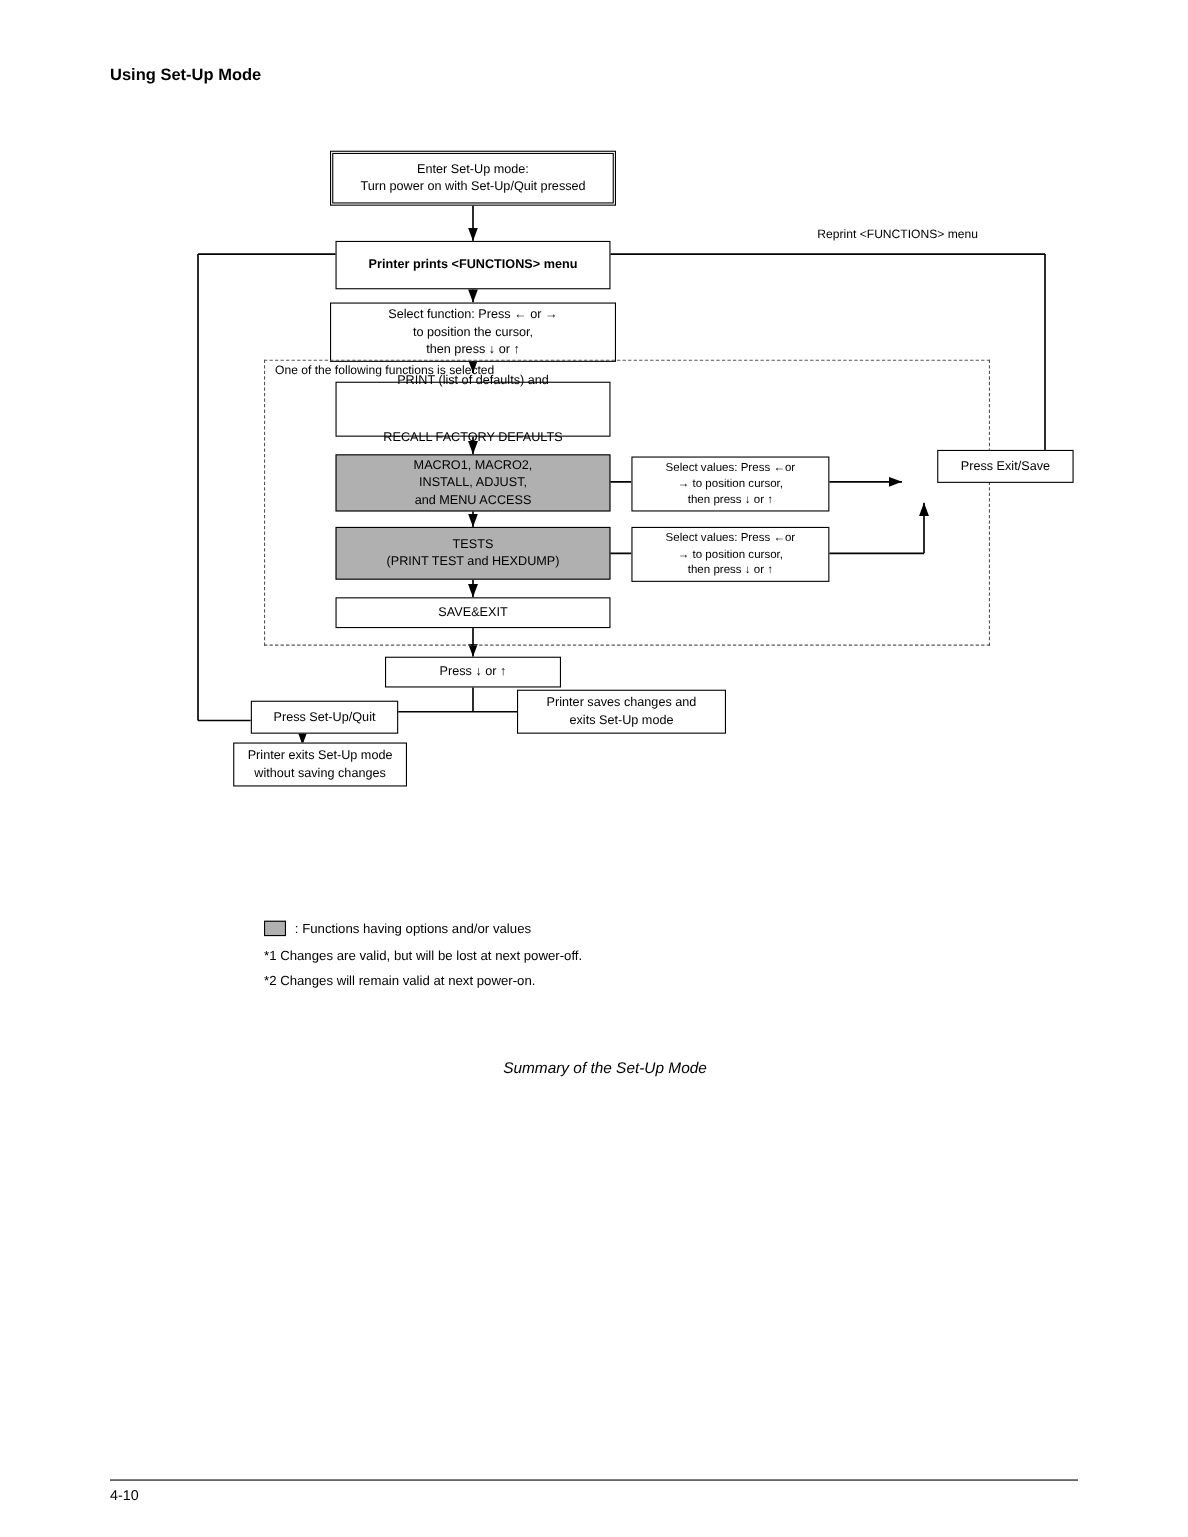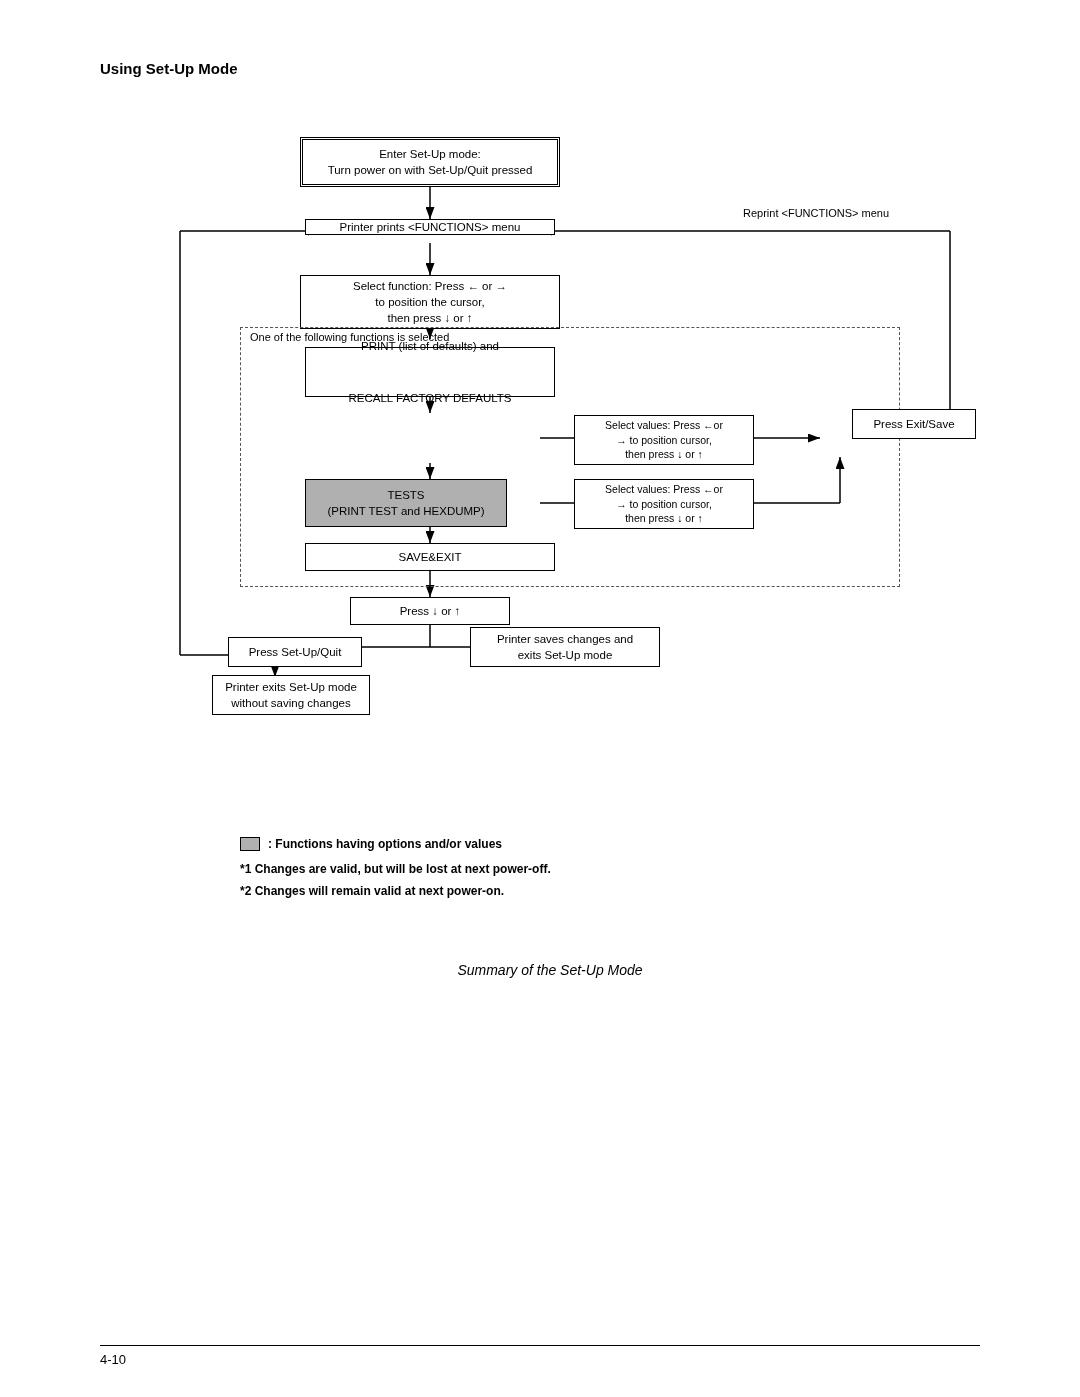--- a/index.html
+++ b/index.html
@@ -189,21 +189,21 @@
 
     <div class="box double-border" style="left:180px; top:30px; width:260px; height:50px; flex-direction:column;">
       <span>Enter Set-Up mode:</span>
       <span>Turn power on with Set-Up/Quit pressed</span>
     </div>
 
     <div class="reprint-label" style="left:580px; top:100px;margin-left:43px;">
       <span>Reprint &lt;FUNCTIONS&gt; menu</span>
     </div>
 
-    <div class="box" style="left:185px; top:112px; width:250px; height:16px;">
+    <div class="box" style="left:185px; top:112px; width:250px; height:44px;font-weight:bold;">
       <span>Printer prints &lt;FUNCTIONS&gt; menu</span>
     </div>
 
     <div class="box" style="left:180px; top:168px; width:260px; height:54px; flex-direction:column;">
       <span>Select function:  Press ← or →</span>
       <span>to position the cursor,</span>
       <span>then press ↓ or ↑</span>
     </div>
 
     <div class="dashed-region" style="left:120px; top:220px; width:660px; height:260px;">
@@ -211,22 +211,27 @@
 
     <div style="position:absolute; left:130px; top:224px; font-size:11px;">
       <span>One of the following functions is selected</span>
     </div>
 
     <div class="box" style="left:185px; top:240px; width:250px; height:50px; flex-direction:column;gap:36px;">
       <span>PRINT (list of defaults) and</span>
       <span>RECALL FACTORY DEFAULTS</span>
     </div>
 
-
-    <div class="box gray" style="left:185px; top:372px; width:202px; height:48px; flex-direction:column;">
+    <div class="box gray" style="left:185px; top:306px; width:250px; height:52px; flex-direction:column;">
+      <span>MACRO1, MACRO2,</span>
+      <span>INSTALL, ADJUST,</span>
+      <span>and MENU ACCESS</span>
+    </div>
+
+    <div class="box gray" style="left:185px; top:372px; width:250px; height:48px; flex-direction:column;">
       <span>TESTS</span>
       <span>(PRINT TEST and HEXDUMP)</span>
     </div>
 
     <div class="box" style="left:185px; top:436px; width:250px; height:28px;">
       <span>SAVE&amp;EXIT</span>
     </div>
 
     <div class="box" style="left:230px; top:490px; width:160px; height:28px;">
       <span>Press ↓ or ↑</span>
@@ -264,21 +269,21 @@
       <span>→  to position cursor,</span>
       <span>then press ↓ or ↑</span>
     </div>
 
     <div class="box" style="left:732px; top:302px; width:124px; height:30px;">
       <span>Press Exit/Save</span>
     </div>
 
   </div>
 
-  <div class="legend-section" style="margin-top:30px; margin-left:140px;font-weight:bold;">
+  <div class="legend-section" style="margin-top:30px; margin-left:140px;">
     <div class="legend-item">
       <div class="legend-box"></div>
       <span>: Functions having options and/or values</span>
     </div>
     <div class="notes">
       <div>*1  Changes are valid, but will be lost at next power-off.</div>
       <div>*2  Changes will remain valid at next power-on.</div>
     </div>
   </div>
 

